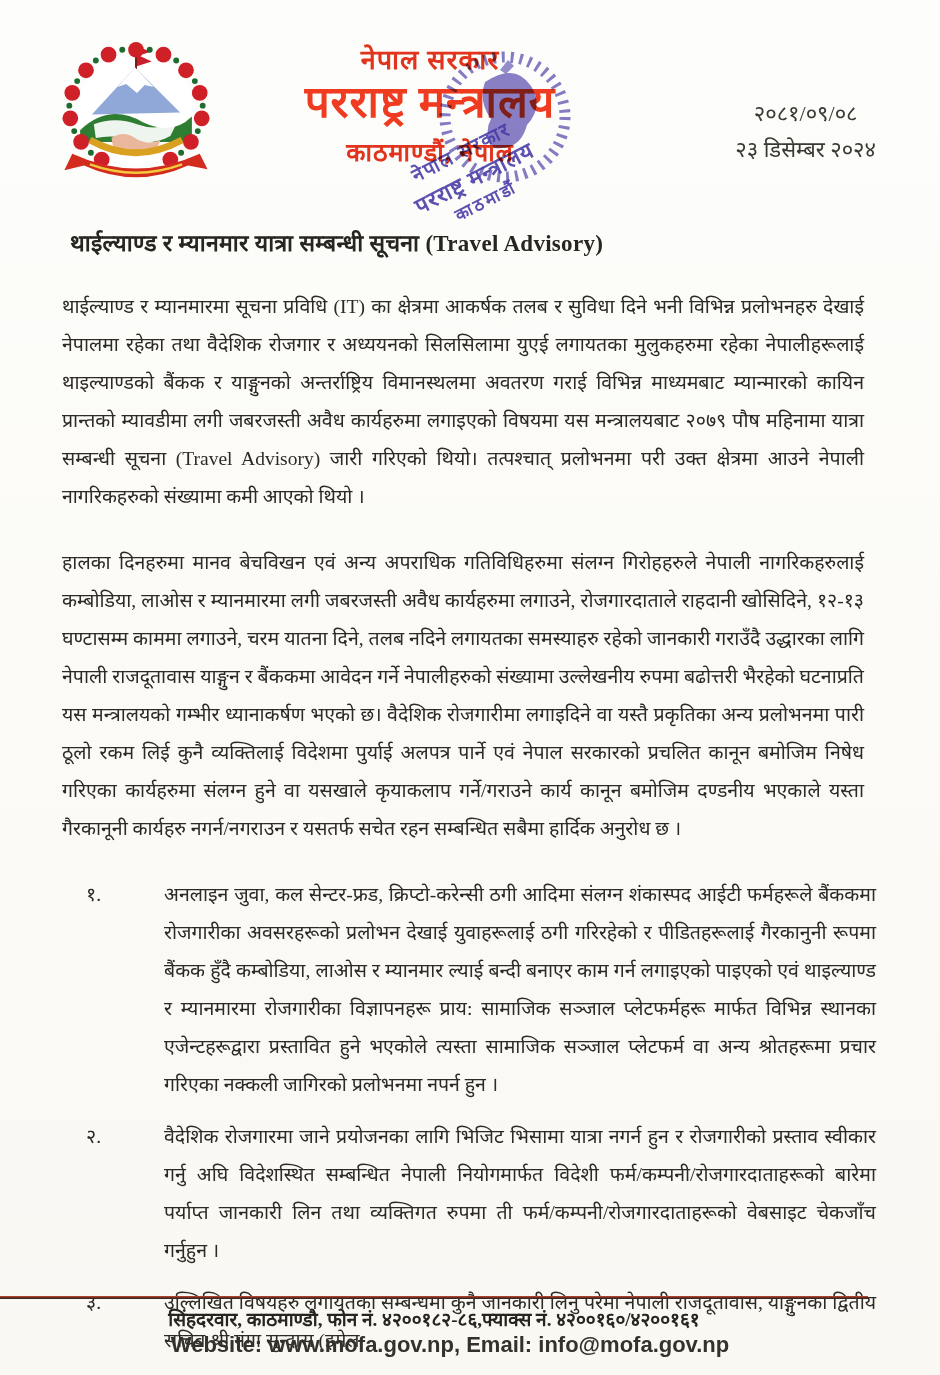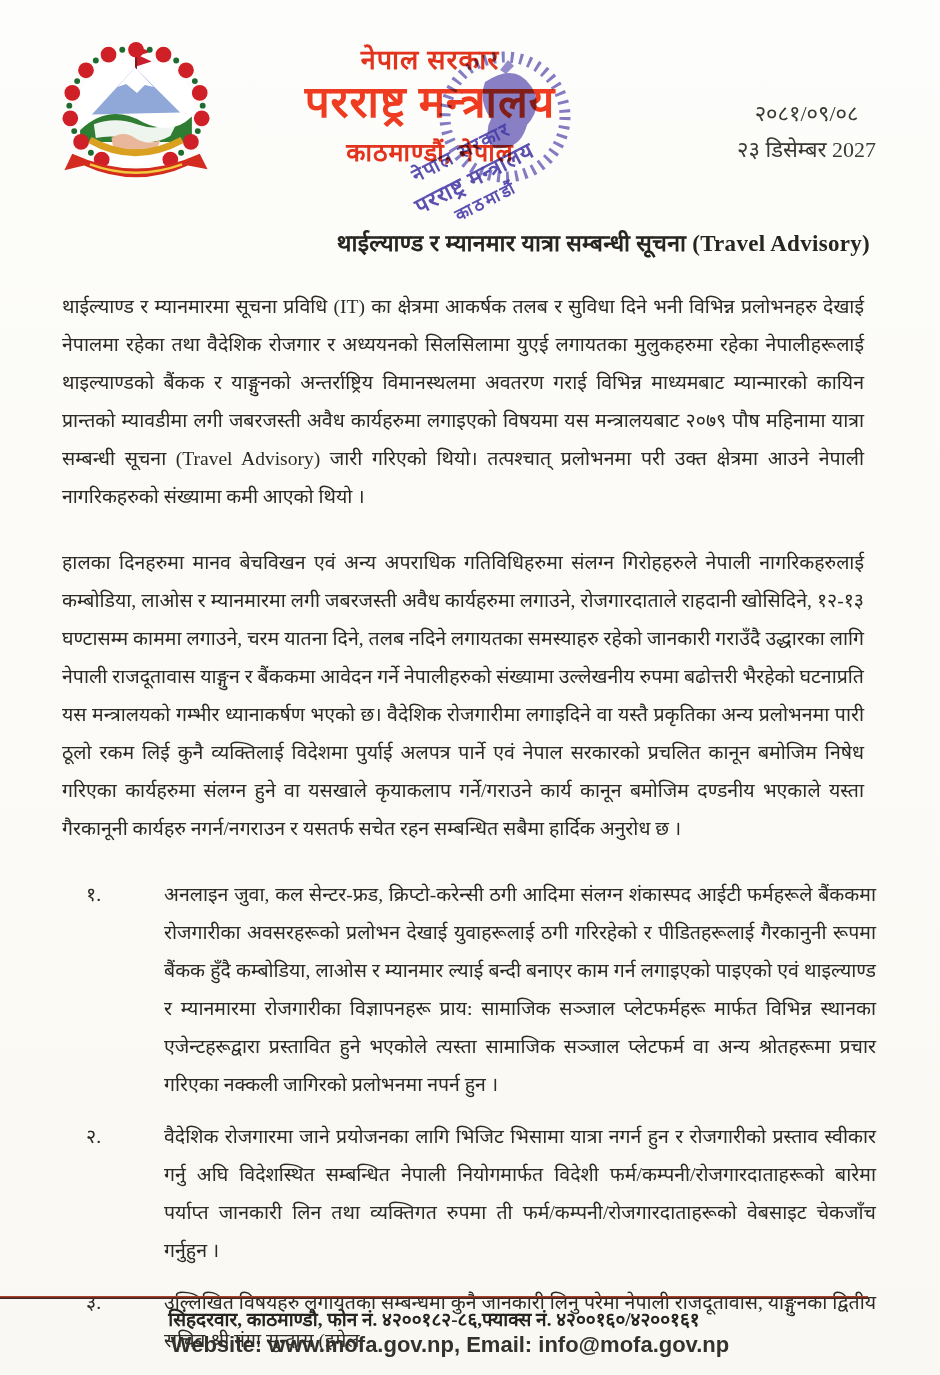--- a/index.html
+++ b/index.html
@@ -25,21 +25,21 @@
     position:absolute;left:6px;top:96px;width:230px;text-align:center;
     transform:rotate(-27deg);transform-origin:50% 50%;
     color:#463aa9;opacity:.88;font-weight:bold;
     font-family:"Liberation Serif","DejaVu Serif",serif;
   }
   .stamp-text .s1{font-size:19px;letter-spacing:2px;}
   .stamp-text .s2{font-size:22px;letter-spacing:1px;}
   .stamp-text .s3{font-size:17px;letter-spacing:3px;}
   
   .title{
-    margin:26px 70px 0 70px;text-align:right;
+    margin:26px 70px 0 70px;text-align:left;
     font-size:23px;font-weight:bold;color:#26251f;letter-spacing:.3px;
   }
   .content{margin:30px 64px 0 62px;font-size:19.5px;line-height:38px;text-align:justify;color:#2b2a24;}
   .content p{margin:0 12px 28px 0;}
   .adv-list{margin:2px 0 0 0;padding:0;list-style:none;}
   .adv-list li{display:flex;margin-bottom:14px;}
   .adv-list .num{width:30px;flex:0 0 30px;padding-left:24px;}
   .adv-list .txt{flex:1;text-align:justify;margin-left:48px;}
   
   .footer{position:absolute;left:0;top:1296px;width:868px;}
@@ -110,21 +110,21 @@
     </div>
 
     <div class="head-center">
       <div class="gov-line">नेपाल सरकार</div>
       <div class="ministry-line">परराष्ट्र मन्त्रालय</div>
       <div class="loc-line">काठमाण्डौं, नेपाल</div>
     </div>
 
     <div class="dates">
       <div>२०८१/०९/०८</div>
-      <div>२३ डिसेम्बर 2027</div>
+      <div>२३ डिसेम्बर २०२४</div>
     </div>
 
     <div class="stamp">
       <svg class="stamp-emblem" width="150" height="150" viewBox="0 0 150 150">
         <circle cx="75" cy="75" r="60" fill="none" stroke="#463aa9" stroke-width="11" stroke-dasharray="3 6" opacity="0.8"></circle>
         <path d="M55 40 q30 -20 46 4 q13 20 -4 39 q-7 26 -33 23 q-11 -15 -3 -29 q-13 -18 -6 -37 z" fill="#463aa9" opacity="0.78"></path>
         <path d="M70 28 l8 -10 6 6 -8 8 z" fill="#463aa9" opacity="0.7"></path>
       </svg>
       <div class="stamp-text">
         <div class="s1">नेपाल सरकार</div>

